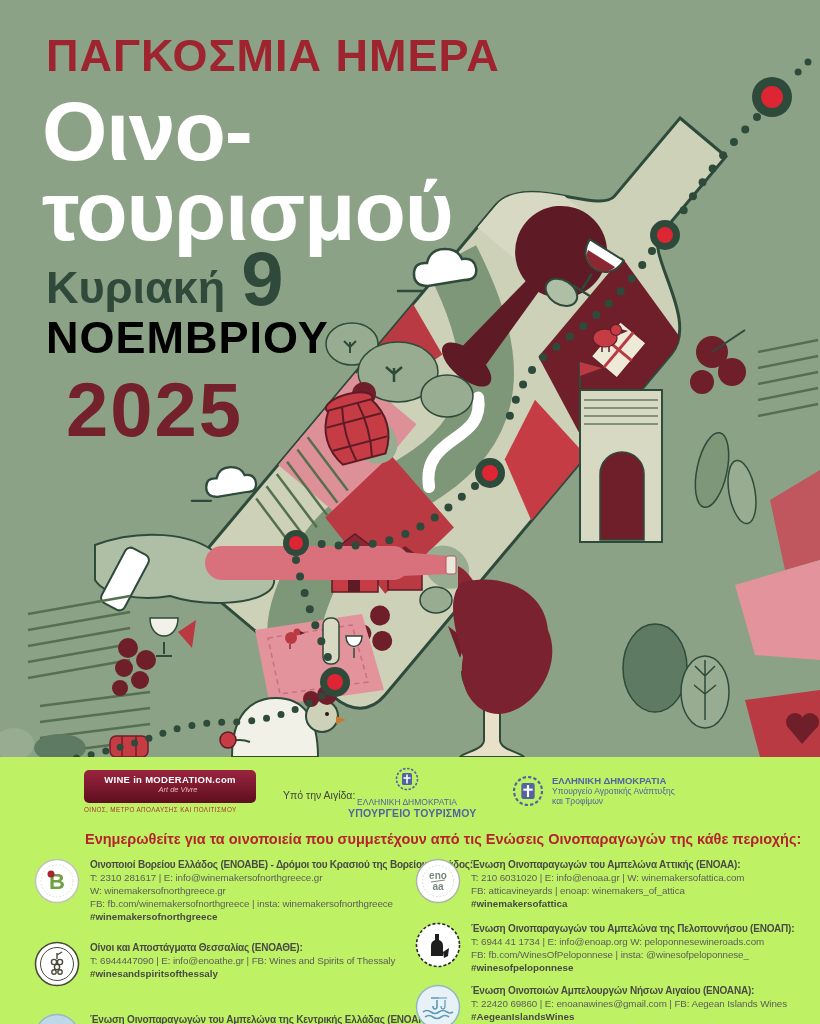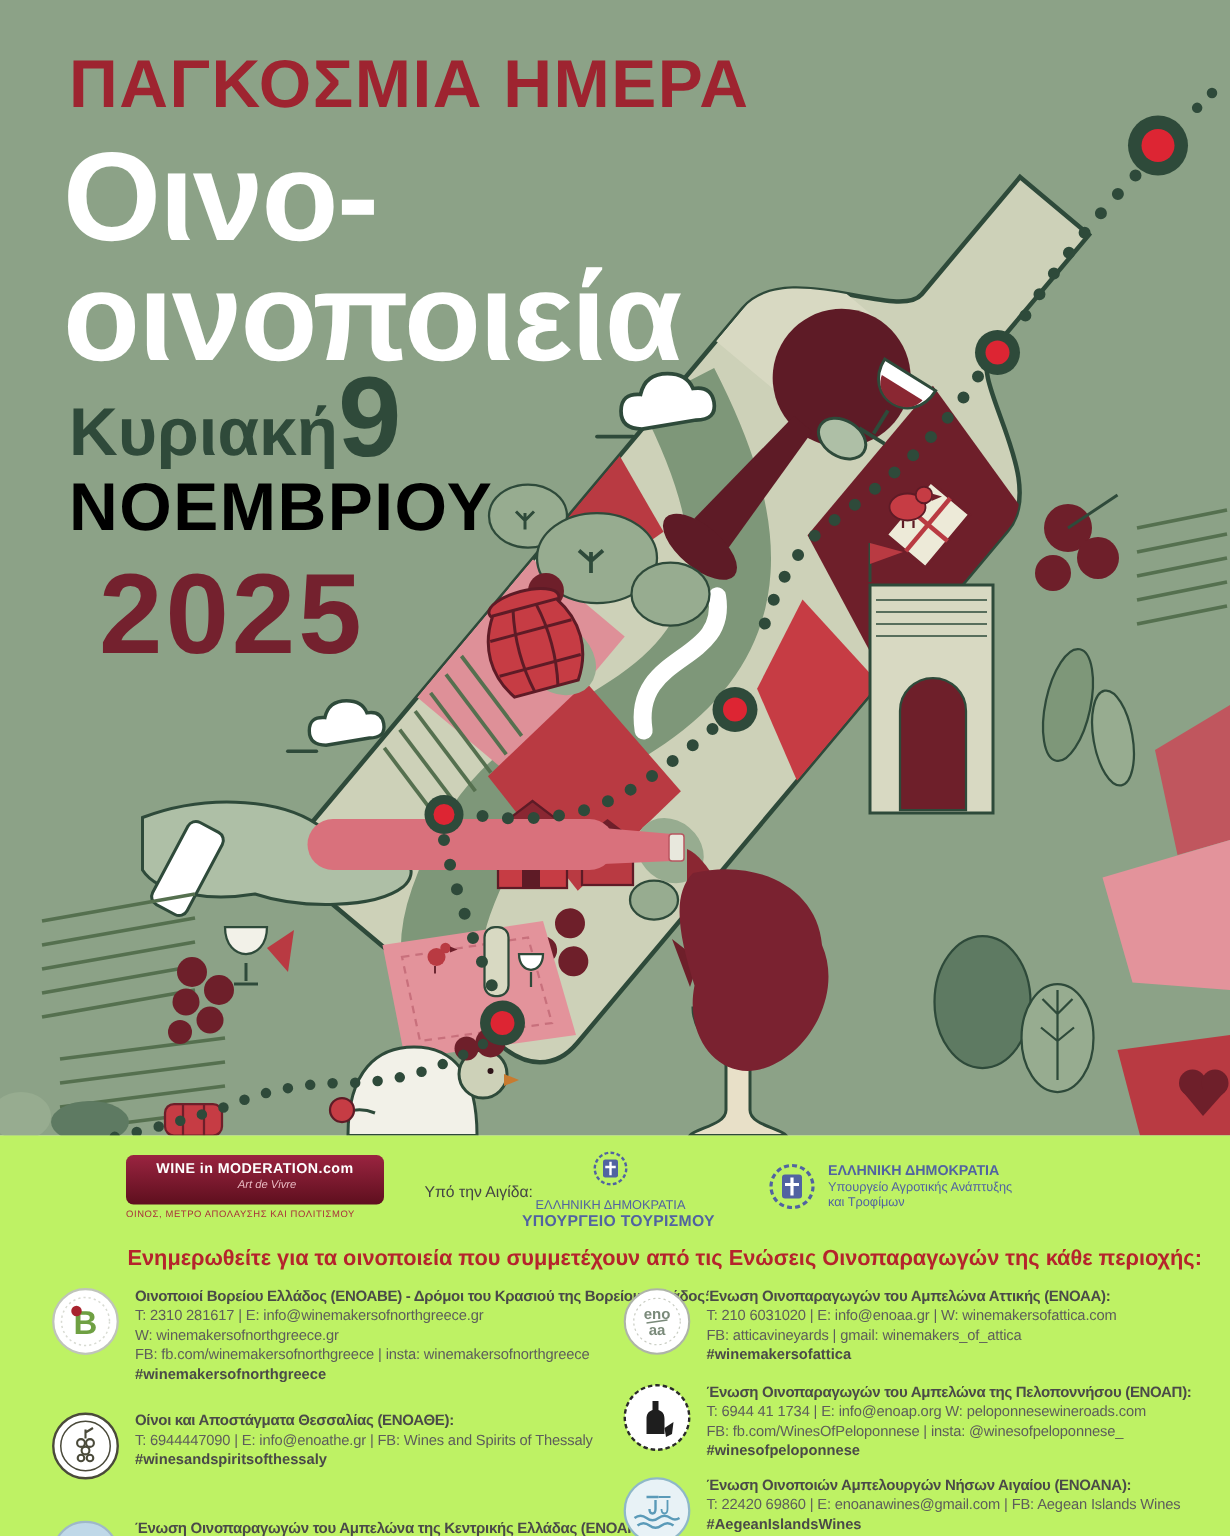--- a/index.html
+++ b/index.html
@@ -7,21 +7,21 @@
     position:relative; width:820px; height:1024px; overflow:hidden;
     background:#FDFDFB; font-family:"Liberation Sans", sans-serif;
     margin:0 auto;
   }
   
   .poster-top { position:absolute; left:0; top:0; width:820px; height:757px; background:#8CA287; }
   .illu { position:absolute; left:0; top:0; }
   .titles { position:absolute; left:0; top:0; width:728px; height:757px; pointer-events:none; }
   .t1 { position:absolute; left:46px; top:30px; font-size:45px; font-weight:800; color:#9E2430; letter-spacing:1px; white-space:nowrap; }
   .t2 { position:absolute; left:42px; top:92px; font-size:84px; font-weight:800; color:#FFFFFF; line-height:0.95; letter-spacing:-1px; }
-  .date-row { position:absolute; left:46px; top:248px; display:flex; align-items:flex-end; color:#2F4A3A; }
+  .date-row { position:absolute; left:46px; top:248px; display:flex; align-items:flex-end; gap:16px; color:#2F4A3A; }
   .date-day { font-size:45px; font-weight:800; line-height:1; }
   .date-num { font-size:76px; font-weight:800; line-height:0.82; }
   .date-month { position:absolute; left:46px; top:312px; font-size:45px; font-weight:800; color:#000000; letter-spacing:1px; }
   .date-year { position:absolute; left:42px; top:366px; font-size:76px; font-weight:800; color:#74212E; letter-spacing:2px;margin-left:24px; }
   
   .footer { position:absolute; left:0; top:757px; width:820px; height:267px; background:#bef264; }
   .wim { position:absolute; left:84px; top:13px; width:172px; }
   .wim-box { height:33px; border-radius:5px; background:linear-gradient(180deg,#9A2440,#5E0F1E); color:#fff; text-align:center; padding-top:4px; box-sizing:border-box; }
   .wim-line1 { font-size:9.5px; font-weight:bold; letter-spacing:0.3px; }
   .wim-line2 { font-size:7.5px; font-style:italic; color:#E9B9C2;margin-left:16px; }
@@ -296,21 +296,21 @@
           <circle cx="296" cy="543" r="7" fill="#DD2533"></circle>
         <circle cx="335" cy="682" r="15" fill="#2E4A3A"></circle>
           <circle cx="335" cy="682" r="8" fill="#DD2533"></circle>
       </g>
     </svg>
 
     <div class="titles">
       <div class="t1">ΠΑΓΚΟΣΜΙΑ ΗΜΕΡΑ</div>
       <div class="t2">
         <div>Οινο-</div>
-        <div>οινοποιεία</div>
+        <div>τουρισμού</div>
       </div>
       <div class="date-row">
         <span class="date-day">Κυριακή</span>
         <span class="date-num">9</span>
       </div>
       <div class="date-month">ΝΟΕΜΒΡΙΟΥ</div>
       <div class="date-year">2025</div>
     </div>
   </div>
 
@@ -410,21 +410,21 @@
         <svg class="elogo" viewBox="0 0 46 46">
           <circle cx="23" cy="23" r="21.5" fill="#fff" stroke="#AEB4A8" stroke-width="1.4"></circle>
           <circle cx="23" cy="23" r="15.5" fill="none" stroke="#C8CCC2" stroke-width="0.8" stroke-dasharray="1.5 2"></circle>
           <text x="23" y="21" text-anchor="middle" font-size="10" font-weight="bold" fill="#7A8A7A">eno</text>
           <text x="23" y="32" text-anchor="middle" font-size="10" font-weight="bold" fill="#7A8A7A">aa</text>
           <line x1="16" y1="24" x2="30" y2="22" stroke="#7A8A7A" stroke-width="1"></line>
         </svg>
         <div class="etext">
           <div class="etitle">Ένωση Οινοπαραγωγών του Αμπελώνα Αττικής (ΕΝΟΑΑ):</div>
           <div class="eline">T: 210 6031020 | E: info@enoaa.gr | W: winemakersofattica.com</div>
-          <div class="eline">FB: atticavineyards | gmail: winemakers_of_attica</div>
+          <div class="eline">FB: atticavineyards | enoap: winemakers_of_attica</div>
           <div class="ehash">#winemakersofattica</div>
         </div>
       </div>
 
       <div class="entry mb10">
         <svg class="elogo" viewBox="0 0 46 46">
           <circle cx="23" cy="23" r="21.5" fill="#fff" stroke="#2A2A2A" stroke-width="1.6" stroke-dasharray="3 2"></circle>
           <path d="M20,12 h4 v6 c3,1 4,3 4,6 v10 h-12 v-10 c0,-3 1,-5 4,-6 z" fill="#1E1E1E"></path>
           <polygon points="28,30 34,26 33,34 29,36" fill="#1E1E1E"></polygon>
         </svg>

